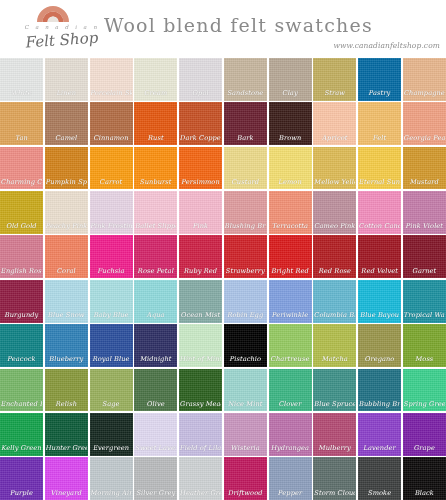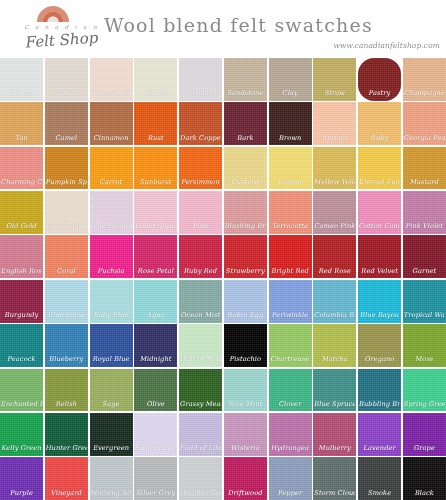--- a/index.html
+++ b/index.html
@@ -186,21 +186,21 @@
         <div class="swatch-label">Sandstone</div>
       </div>
       <div class="swatch" style="background: rgb(181, 166, 148);">
         <div class="tex"></div>
         <div class="swatch-label">Clay</div>
       </div>
       <div class="swatch" style="background: rgb(192, 173, 94);">
         <div class="tex"></div>
         <div class="swatch-label">Straw</div>
       </div>
-      <div class="swatch" style="background: #7f1d1d; border-radius: 16px;">
+      <div class="swatch" style="background: #0369a1;">
         <div class="tex"></div>
         <div class="swatch-label">Pastry</div>
       </div>
       <div class="swatch" style="background: rgb(229, 180, 139);">
         <div class="tex"></div>
         <div class="swatch-label">Champagne</div>
       </div>
       <div class="swatch" style="background: rgb(221, 162, 87);">
         <div class="tex"></div>
         <div class="swatch-label">Tan</div>
@@ -228,21 +228,21 @@
       <div class="swatch" style="background: rgb(58, 29, 25);">
         <div class="tex"></div>
         <div class="swatch-label">Brown</div>
       </div>
       <div class="swatch" style="background: rgb(248, 195, 165);">
         <div class="tex"></div>
         <div class="swatch-label">Apricot</div>
       </div>
       <div class="swatch" style="background: rgb(240, 189, 105);">
         <div class="tex"></div>
-        <div class="swatch-label">Ruby</div>
+        <div class="swatch-label">Felt</div>
       </div>
       <div class="swatch" style="background: rgb(238, 159, 129);">
         <div class="tex"></div>
         <div class="swatch-label">Georgia Peach</div>
       </div>
       <div class="swatch" style="background: rgb(236, 140, 132);">
         <div class="tex"></div>
         <div class="swatch-label">Charming Coral</div>
       </div>
       <div class="swatch" style="background: rgb(208, 129, 26);">
@@ -518,21 +518,21 @@
         <div class="swatch-label">Lavender</div>
       </div>
       <div class="swatch" style="background: rgb(122, 31, 165);">
         <div class="tex"></div>
         <div class="swatch-label">Grape</div>
       </div>
       <div class="swatch" style="background: rgb(109, 43, 176);">
         <div class="tex"></div>
         <div class="swatch-label">Purple</div>
       </div>
-      <div class="swatch" style="background: #ef4444;">
+      <div class="swatch" style="background: #d946ef;">
         <div class="tex"></div>
         <div class="swatch-label">Vineyard</div>
       </div>
       <div class="swatch dark-label" style="background: rgb(191, 199, 203);">
         <div class="tex"></div>
         <div class="swatch-label">Morning Air</div>
       </div>
       <div class="swatch dark-label" style="background: rgb(183, 185, 187);">
         <div class="tex"></div>
         <div class="swatch-label">Silver Grey</div>

